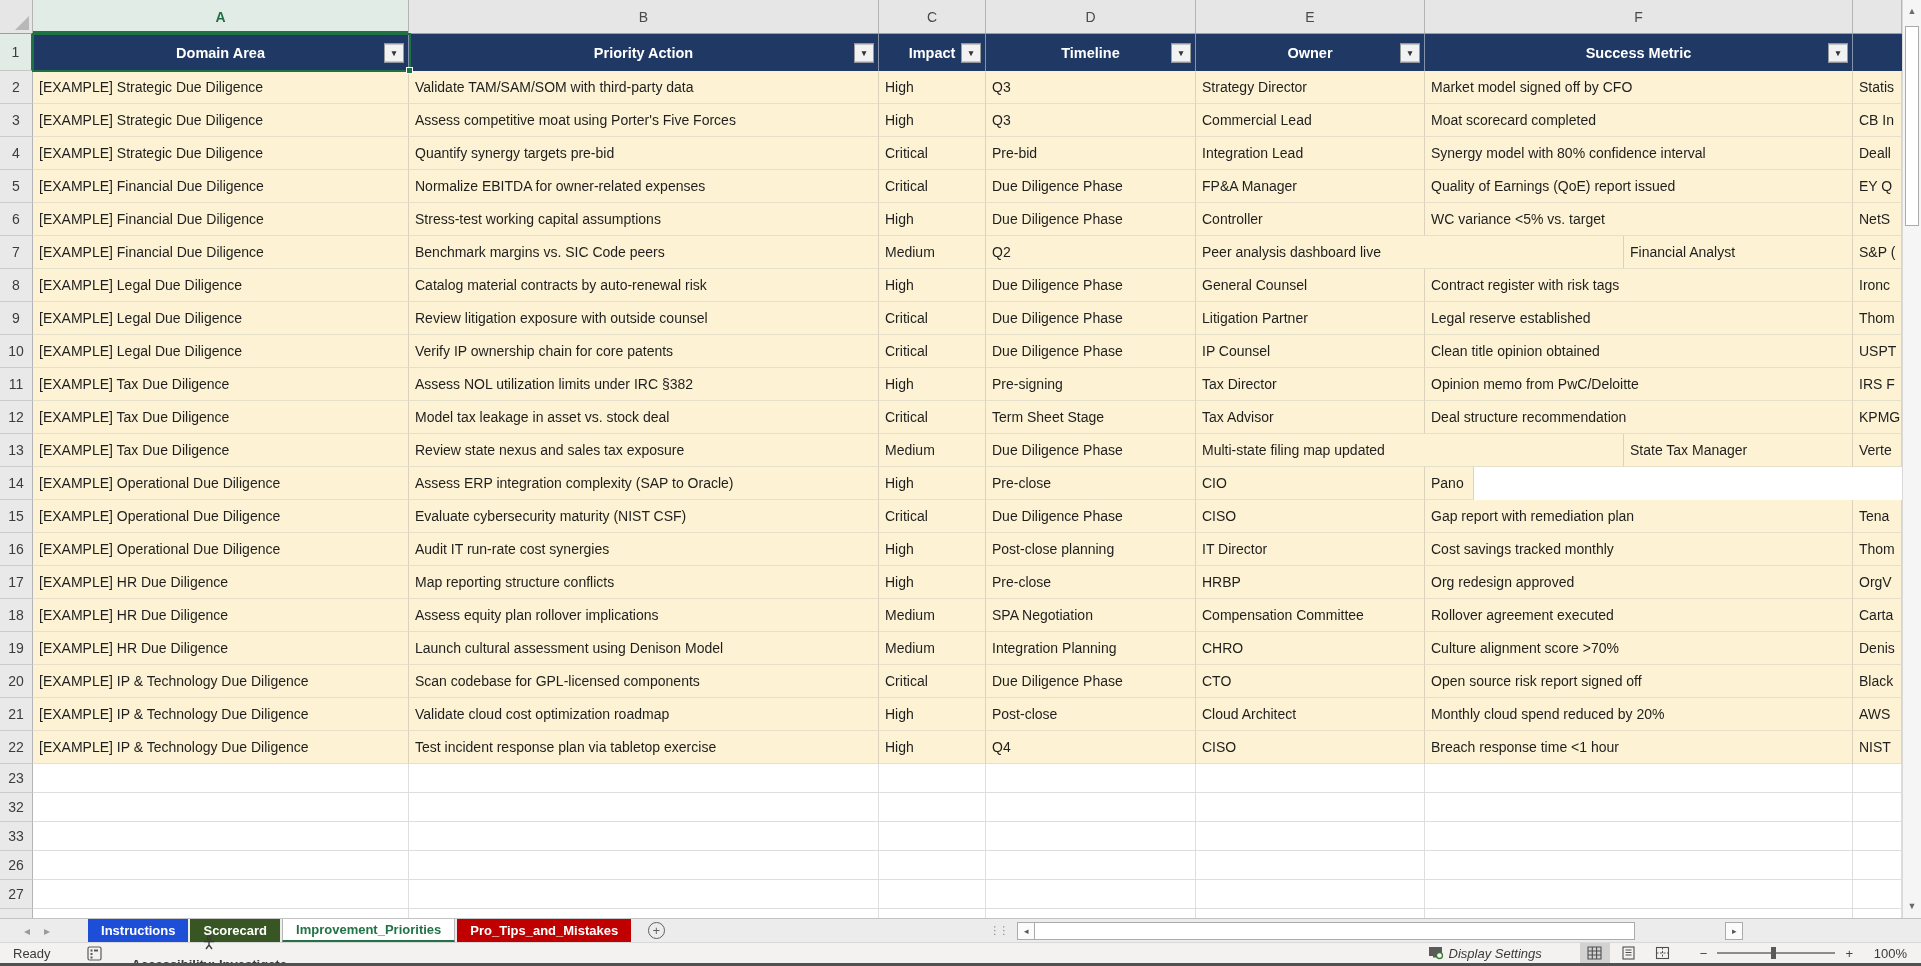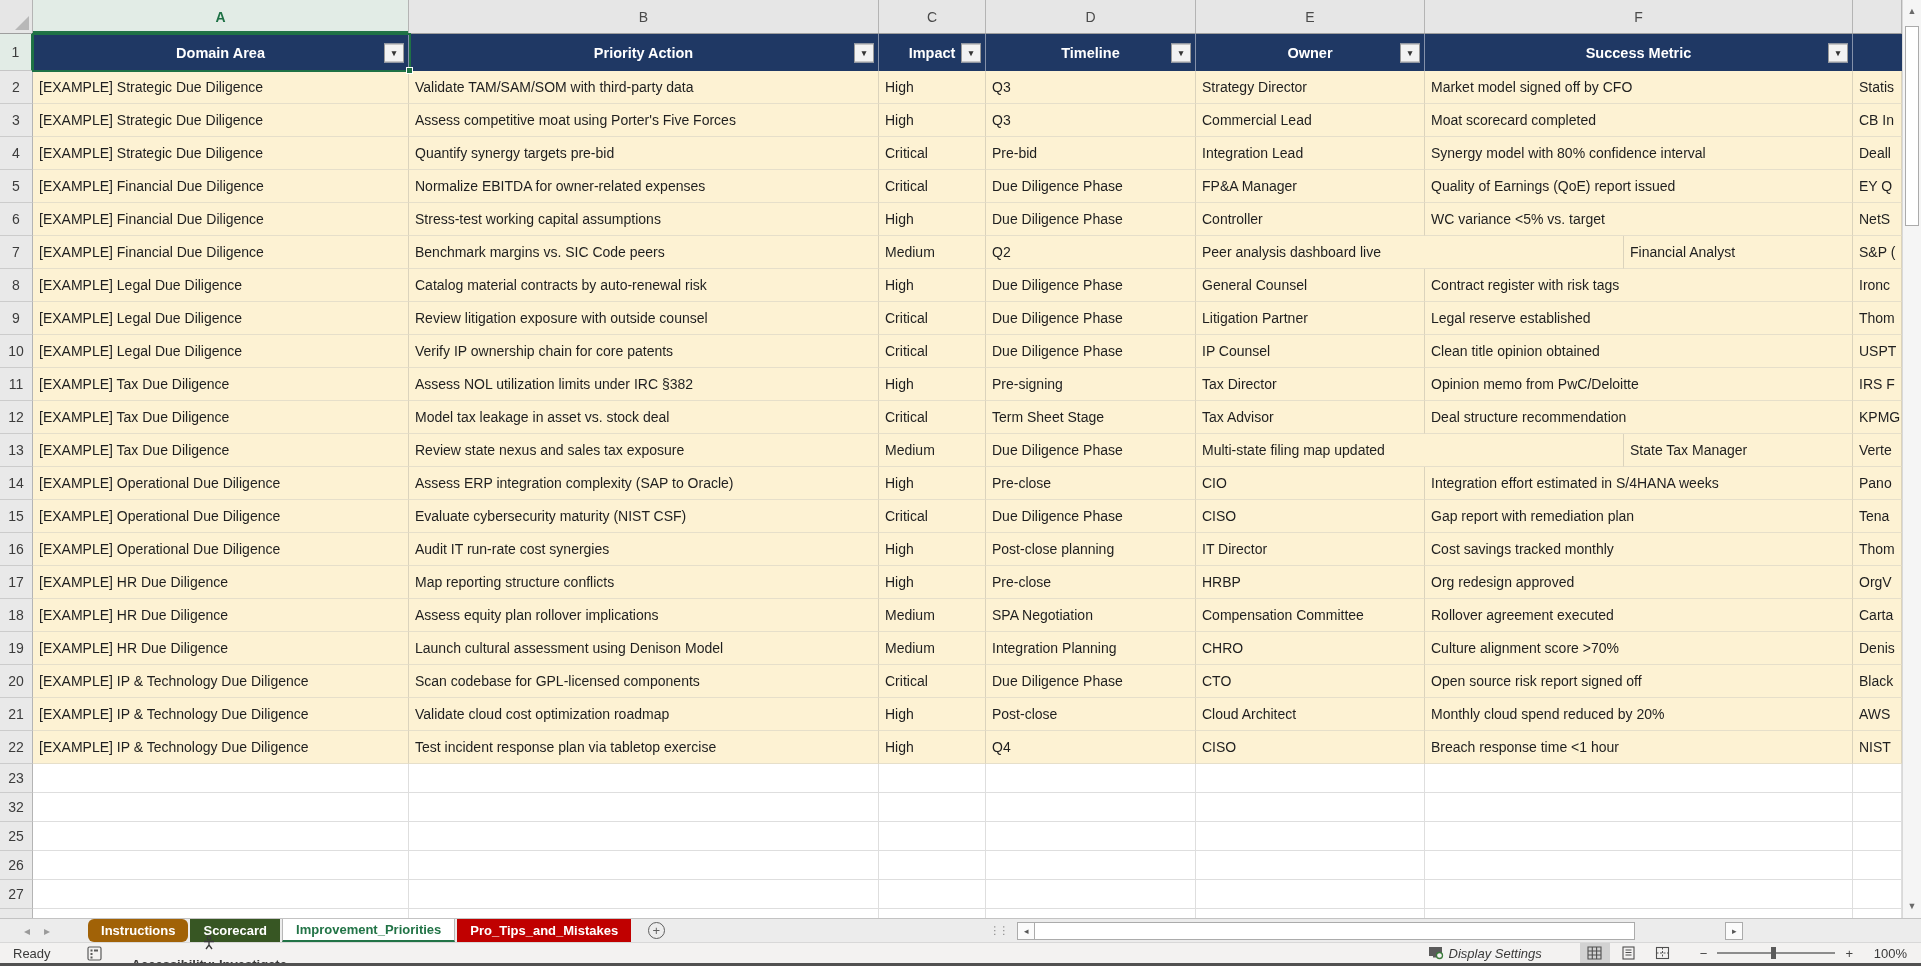--- a/index.html
+++ b/index.html
@@ -59,21 +59,21 @@
   .vscroll .up { top:1px; }
   .vscroll .down { bottom:2px; }
   .vscroll .thumb { position:absolute; left:2px; top:26px; width:14px; height:200px;
     background:#ffffff; border:1px solid #ababab; }
   
   .tabbar { position:absolute; left:0; top:918px; width:1921px; height:24px;
     background:#ececec; border-top:1px solid #c3c3c3; display:flex; align-items:stretch; }
   .tab-nav { display:flex; align-items:center; gap:14px; padding:0 16px 0 24px; color:#9a9a9a; font-size:12px; }
   .sheet-tab { display:flex; align-items:center; padding:0 13px; font-size:13px; font-weight:600;
     color:#ffffff; margin-right:2px; cursor:default; }
-  .sheet-tab.navy { background:#a16207;border-radius:6px; }
+  .sheet-tab.navy { background:#1d4ed8; }
   .sheet-tab.green { background:#375623; }
   .sheet-tab.red { background:#c00000; }
   .sheet-tab.active { background:#ffffff; color:#217346; font-weight:bold;
     border:1px solid #b7b7b7; border-top:none; border-bottom:2px solid #217346; }
   .new-sheet { display:flex; align-items:center; justify-content:center; width:46px; }
   .new-sheet .circ { width:17px; height:17px; border:1px solid #5f5f5f; border-radius:50%;
     display:flex; align-items:center; justify-content:center; font-size:13px; color:#5f5f5f; line-height:1; }
   .drag-dots { display:flex; align-items:center; margin-left:310px; color:#8a8a8a;
     font-size:11px; letter-spacing:-2px; }
   .hscroll { display:flex; align-items:center; margin-left:10px; }
@@ -268,21 +268,20 @@
         <div class="dcell w-e">State Tax Manager</div>
         <div class="dcell w-g">Verte</div>
       </div>
       <div class="drow">
         <div class="rownum w-rh">14</div>
         <div class="dcell w-a">[EXAMPLE] Operational Due Diligence</div>
         <div class="dcell w-b">Assess ERP integration complexity (SAP to Oracle)</div>
         <div class="dcell w-c">High</div>
         <div class="dcell w-d">Pre-close</div>
         <div class="dcell w-e">CIO</div>
-        <div class="dcell w-f">Integration effort estimated in S/4HANA weeks</div>
         <div class="dcell w-g">Pano</div>
       </div>
       <div class="drow">
         <div class="rownum w-rh">15</div>
         <div class="dcell w-a">[EXAMPLE] Operational Due Diligence</div>
         <div class="dcell w-b">Evaluate cybersecurity maturity (NIST CSF)</div>
         <div class="dcell w-c">Critical</div>
         <div class="dcell w-d">Due Diligence Phase</div>
         <div class="dcell w-e">CISO</div>
         <div class="dcell w-f">Gap report with remediation plan</div>
@@ -372,21 +371,21 @@
         <div class="rownum w-rh" style="height: 29px;">32</div>
         <div class="ecell vline w-a"></div>
         <div class="ecell vline w-b"></div>
         <div class="ecell vline w-c"></div>
         <div class="ecell vline w-d"></div>
         <div class="ecell vline w-e"></div>
         <div class="ecell vline w-f"></div>
         <div class="ecell vline w-g"></div>
       </div>
       <div class="erow">
-        <div class="rownum w-rh" style="height: 29px;">25</div>
+        <div class="rownum w-rh" style="height: 29px;">33</div>
         <div class="ecell vline w-a"></div>
         <div class="ecell vline w-b"></div>
         <div class="ecell vline w-c"></div>
         <div class="ecell vline w-d"></div>
         <div class="ecell vline w-e"></div>
         <div class="ecell vline w-f"></div>
         <div class="ecell vline w-g"></div>
       </div>
       <div class="erow">
         <div class="rownum w-rh" style="height: 29px;">26</div>

